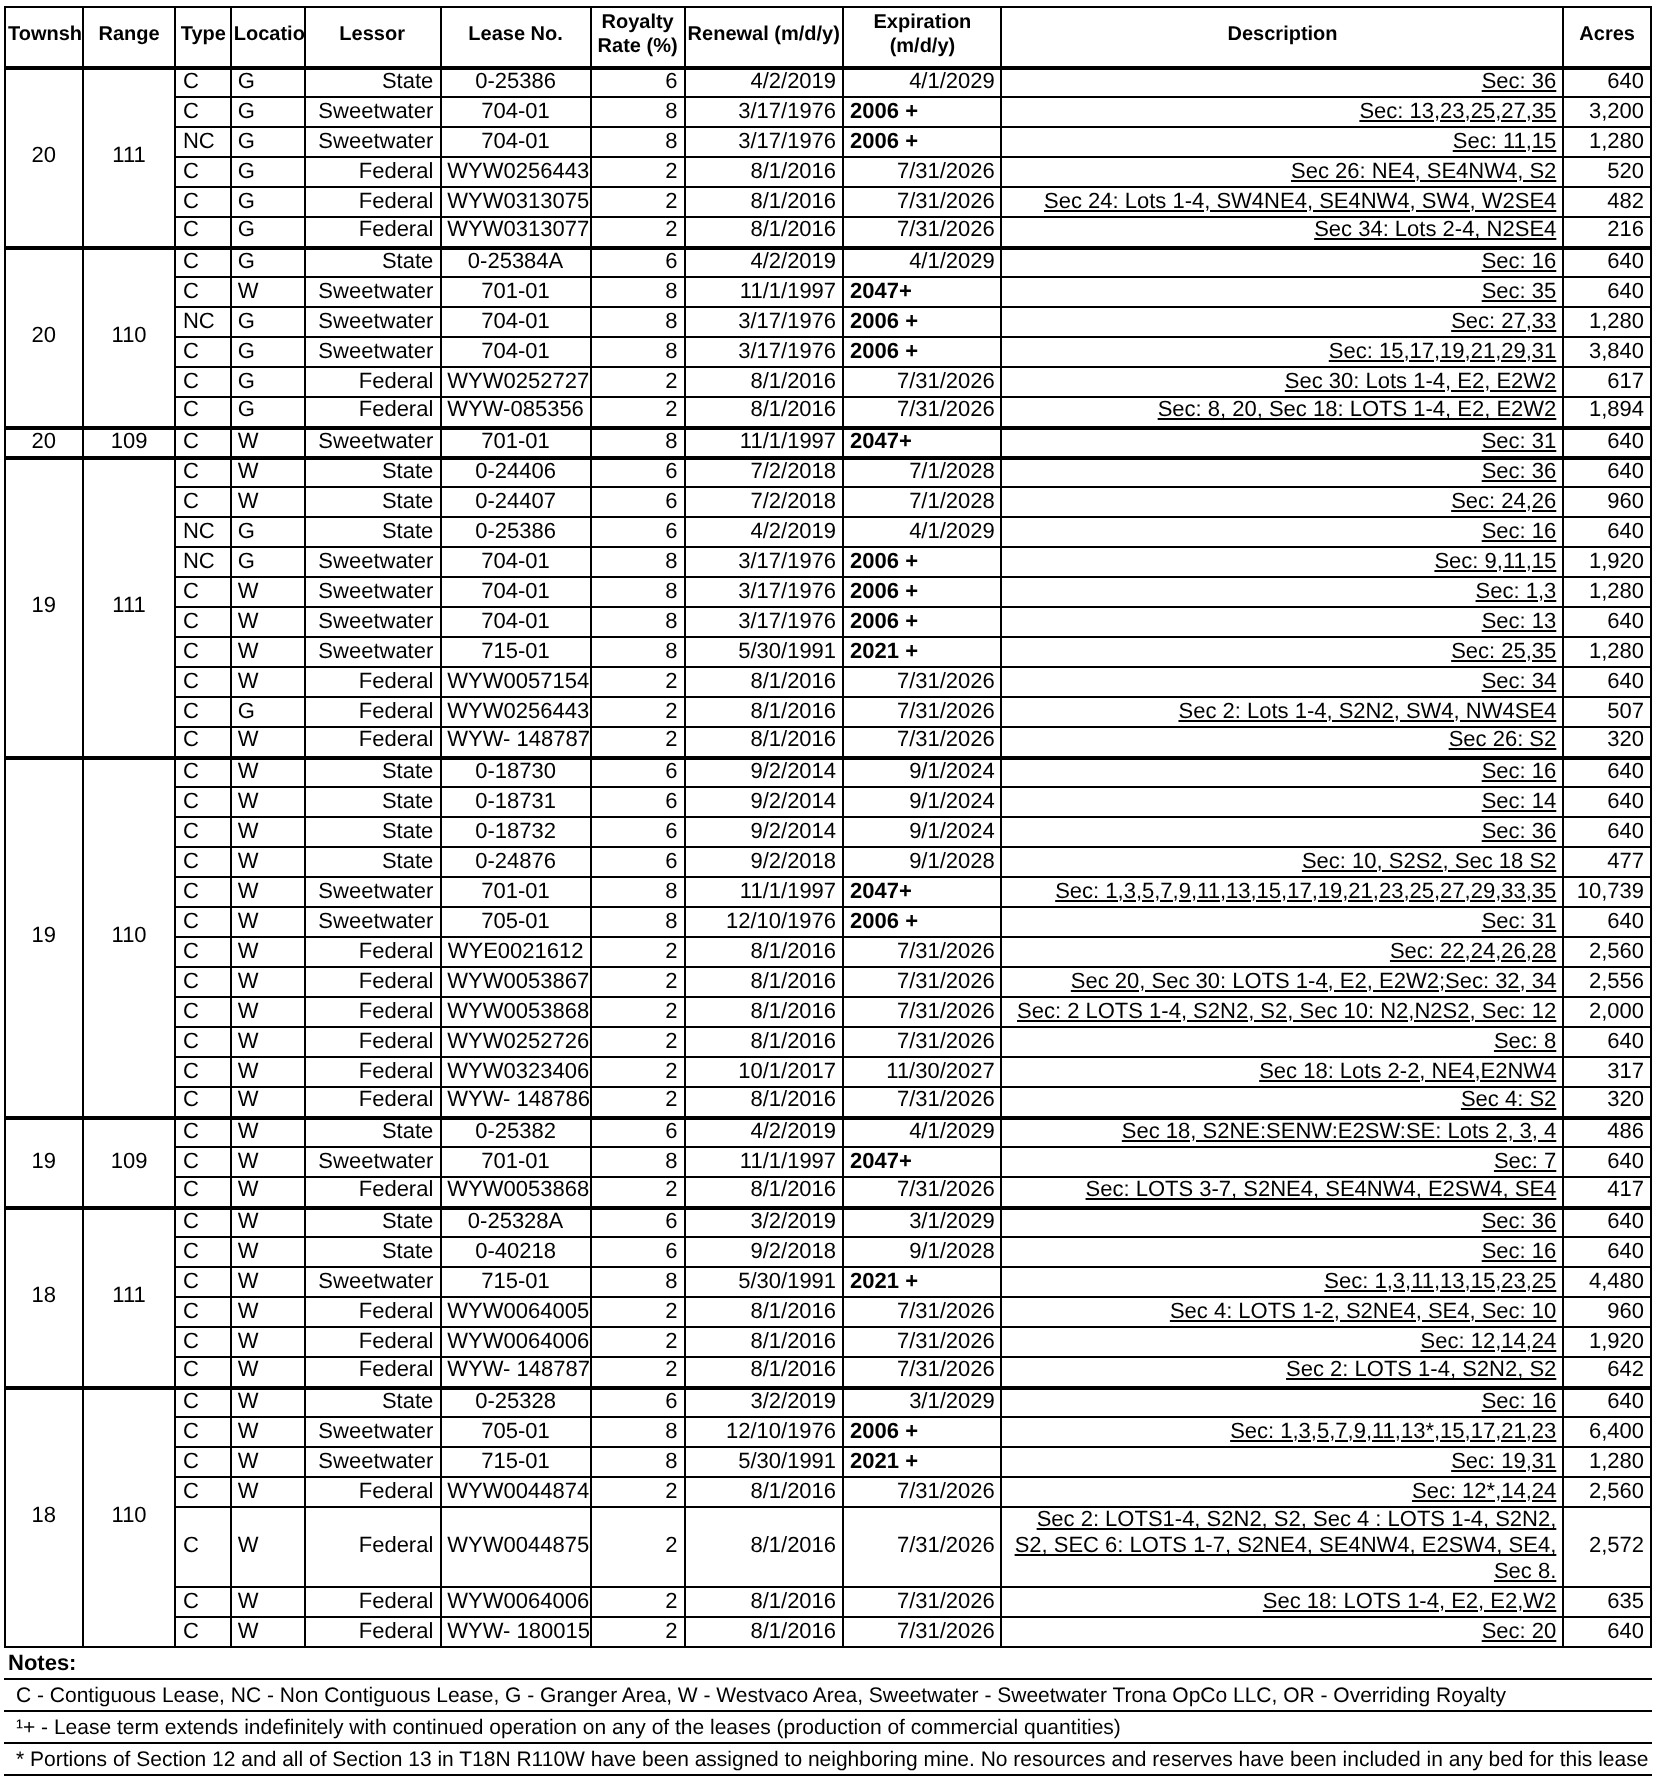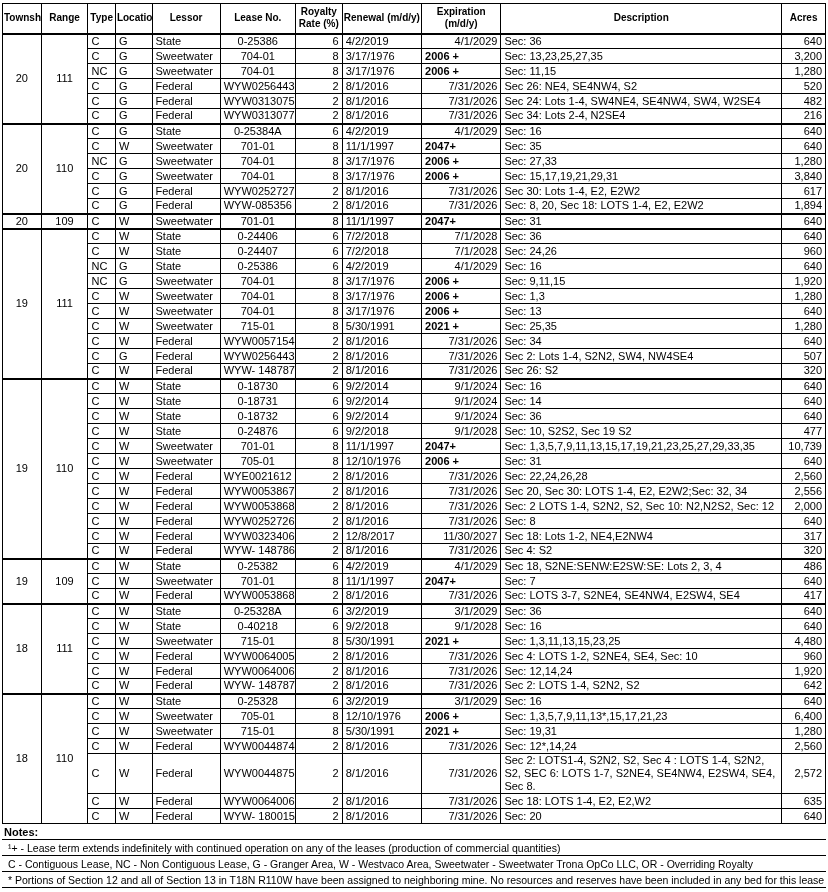--- a/index.html
+++ b/index.html
@@ -35,26 +35,26 @@
   }
   td {
     height: 15px;
     white-space: nowrap;
   }
   tr.group-start > td { border-top: 2px solid #000; }
   .col-township   { width: 38px;  text-align: center; }
   .col-range      { width: 46px;  text-align: center; }
   .col-type       { width: 27px;  text-align: left; }
   .col-location   { width: 36px;  text-align: left; }
-  .col-lessor     { width: 67px;  text-align: left; }
+  .col-lessor     { width: 67px;  text-align: right; }
   .col-lease-no   { width: 74px;  text-align: center; }
   .col-royalty    { width: 46px;  text-align: right; }
-  .col-renewal    { width: 78px;  text-align: left; }
+  .col-renewal    { width: 78px;  text-align: right; }
   .col-expiration { width: 78px;  text-align: right; }
-  .col-description{ width: 276px; text-align: left; white-space: normal; }
+  .col-description{ width: 276px; text-align: right; white-space: normal; text-decoration: underline; }
   .col-acres      { width: 43px;  text-align: right; }
   td.left { text-align: left; font-weight: bold; }
   .notes { width: 824px; }
   .notes-title {
     font-weight: bold;
     font-size: 11px;
     padding: 2px 2px 1px 2px;
     border-bottom: 1px solid #000;
   }
   .notes-line {
@@ -397,21 +397,21 @@
           <td class="col-acres">640</td>
         </tr>
         <tr>
           <td class="col-type">C</td>
           <td class="col-location">W</td>
           <td class="col-lessor">State</td>
           <td class="col-lease-no">0-24876</td>
           <td class="col-royalty">6</td>
           <td class="col-renewal">9/2/2018</td>
           <td class="col-expiration">9/1/2028</td>
-          <td class="col-description">Sec: 10, S2S2, Sec 19 S2</td>
+          <td class="col-description">Sec: 10, S2S2, Sec 18 S2</td>
           <td class="col-acres">477</td>
         </tr>
         <tr>
           <td class="col-type">C</td>
           <td class="col-location">W</td>
           <td class="col-lessor">Sweetwater</td>
           <td class="col-lease-no">701-01</td>
           <td class="col-royalty">8</td>
           <td class="col-renewal">11/1/1997</td>
           <td class="col-expiration left">2047+</td>
@@ -472,23 +472,23 @@
           <td class="col-expiration">7/31/2026</td>
           <td class="col-description">Sec: 8</td>
           <td class="col-acres">640</td>
         </tr>
         <tr>
           <td class="col-type">C</td>
           <td class="col-location">W</td>
           <td class="col-lessor">Federal</td>
           <td class="col-lease-no">WYW0323406</td>
           <td class="col-royalty">2</td>
-          <td class="col-renewal">12/8/2017</td>
+          <td class="col-renewal">10/1/2017</td>
           <td class="col-expiration">11/30/2027</td>
-          <td class="col-description">Sec 18: Lots 1-2, NE4,E2NW4</td>
+          <td class="col-description">Sec 18: Lots 2-2, NE4,E2NW4</td>
           <td class="col-acres">317</td>
         </tr>
         <tr>
           <td class="col-type">C</td>
           <td class="col-location">W</td>
           <td class="col-lessor">Federal</td>
           <td class="col-lease-no">WYW- 148786</td>
           <td class="col-royalty">2</td>
           <td class="col-renewal">8/1/2016</td>
           <td class="col-expiration">7/31/2026</td>
@@ -676,18 +676,18 @@
           <td class="col-expiration">7/31/2026</td>
           <td class="col-description">Sec: 20</td>
           <td class="col-acres">640</td>
         </tr>
       </tbody>
   </table>
 
   <div class="notes">
     <div class="notes-title">Notes:</div>
     <div id="notes-lines">
+        <div class="notes-line">C - Contiguous Lease, NC - Non Contiguous Lease,  G - Granger Area, W - Westvaco Area, Sweetwater - Sweetwater Trona OpCo LLC, OR - Overriding Royalty</div>
         <div class="notes-line">¹+ -  Lease term extends indefinitely with continued operation on any of the leases (production of commercial quantities)</div>
-        <div class="notes-line">C - Contiguous Lease, NC - Non Contiguous Lease,  G - Granger Area, W - Westvaco Area, Sweetwater - Sweetwater Trona OpCo LLC, OR - Overriding Royalty</div>
         <div class="notes-line">* Portions of Section 12 and all of Section 13 in T18N R110W have been assigned to neighboring mine. No resources and reserves have been included in any bed for this lease area</div>
       </div>
   </div>
 </div>
 
 </body></html>

